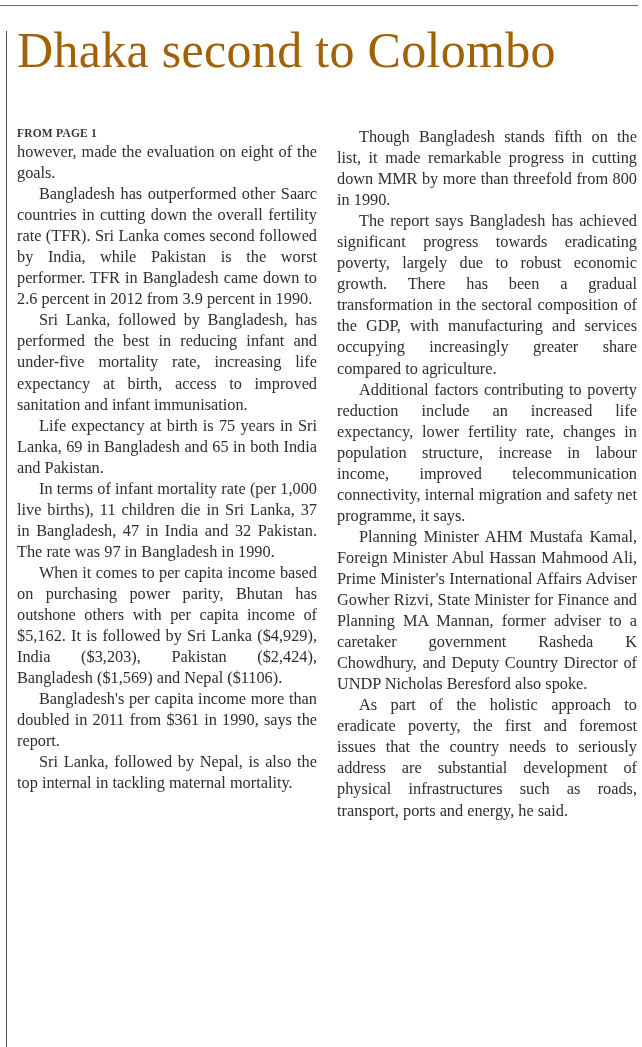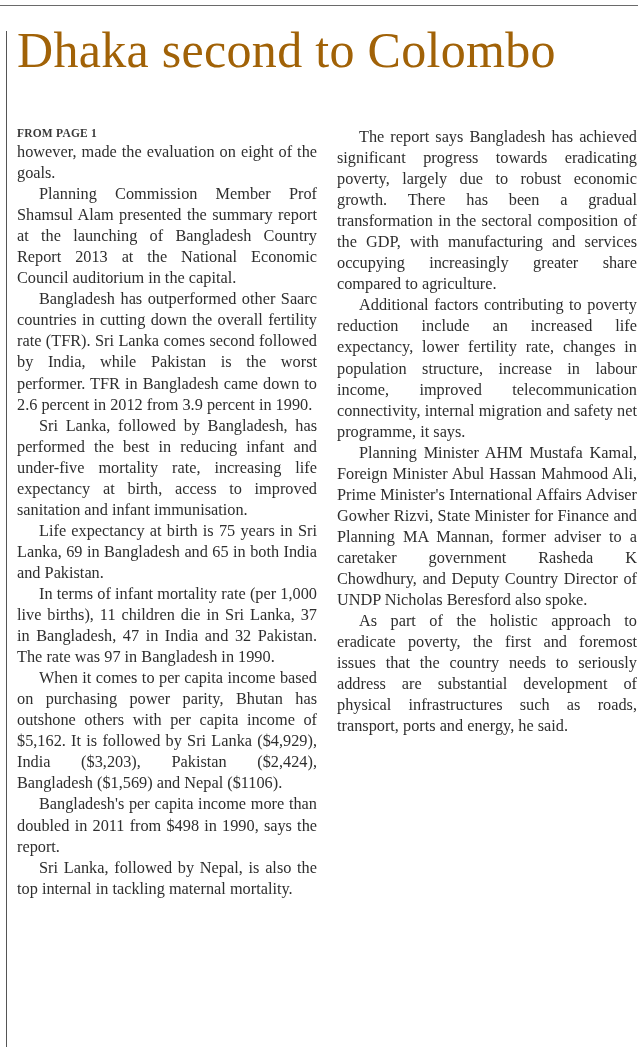--- a/index.html
+++ b/index.html
@@ -42,28 +42,28 @@
 <body>
 
 <div class="top-rule"></div>
 <div class="left-rule"></div>
 
 <h1 class="headline">Dhaka second to Colombo</h1>
 
 <div class="col left">
   <div class="kicker">FROM PAGE 1</div>
   <p class="para noindent">however, made the evaluation on eight of the goals.</p>
-  <p class="para">Planning Commission Member Prof Shamsul Alam presented the summary report at the launching of Bangladesh Country Report 2013 at the National Economic Council audito­rium in the capital.</p>
   <p class="para">Bangladesh has outperformed other Saarc countries in cutting down the overall fertility rate (TFR). Sri Lanka comes second followed by India, while Pakistan is the worst performer. TFR in Bangladesh came down to 2.6 percent in 2012 from 3.9 percent in 1990.</p>
   <p class="para">Sri Lanka, followed by Bangladesh, has performed the best in reducing infant and under-five mortality rate, increasing life expectancy at birth, access to improved sanitation and infant immunisation.</p>
   <p class="para">Life expectancy at birth is 75 years in Sri Lanka, 69 in Bangladesh and 65 in both India and Pakistan.</p>
   <p class="para">In terms of infant mortality rate (per 1,000 live births), 11 children die in Sri Lanka, 37 in Bangladesh, 47 in India and 32 Pakistan. The rate was 97 in Bangladesh in 1990.</p>
   <p class="para">When it comes to per capita income based on purchasing power parity, Bhutan has outshone others with per capita income of $5,162. It is followed by Sri Lanka ($4,929), India ($3,203), Pakistan ($2,424), Bangladesh ($1,569) and Nepal ($1106).</p>
-  <p class="para">Bangladesh's per capita income more than doubled in 2011 from $498 in 1990, says the report.</p>
+  <p class="para">Bangladesh's per capita income more than doubled in 2011 from $361 in 1990, says the report.</p>
   <p class="para">Sri Lanka, followed by Nepal, is also the top internal in tackling maternal mortality.</p>
 </div>
 
 <div class="col right">
+  <p class="para">Though Bangladesh stands fifth on the list, it made remarkable progress in cutting down MMR by more than three­fold from 800 in 1990.</p>
   <p class="para">The report says Bangladesh has achieved significant progress towards eradicating poverty, largely due to robust economic growth. There has been a gradual transformation in the sectoral composition of the GDP, with manufacturing and services occupying increasingly greater share compared to agriculture.</p>
   <p class="para">Additional factors contributing to poverty reduction include an increased life expectancy, lower fertility rate, changes in population structure, increase in labour income, improved telecommunication connectivity, internal migration and safety net programme, it says.</p>
   <p class="para">Planning Minister AHM Mustafa Kamal, Foreign Minister Abul Hassan Mahmood Ali, Prime Minister's International Affairs Adviser Gowher Rizvi, State Minister for Finance and Planning MA Mannan, former adviser to a caretaker government Rasheda K Chowdhury, and Deputy Country Director of UNDP Nicholas Beresford also spoke.</p>
   <p class="para">As part of the holistic approach to eradicate poverty, the first and foremost issues that the country needs to seri­ously address are substantial develop­ment of physical infrastructures such as roads, transport, ports and energy, he said.</p>
 </div>
 
 </body></html>

